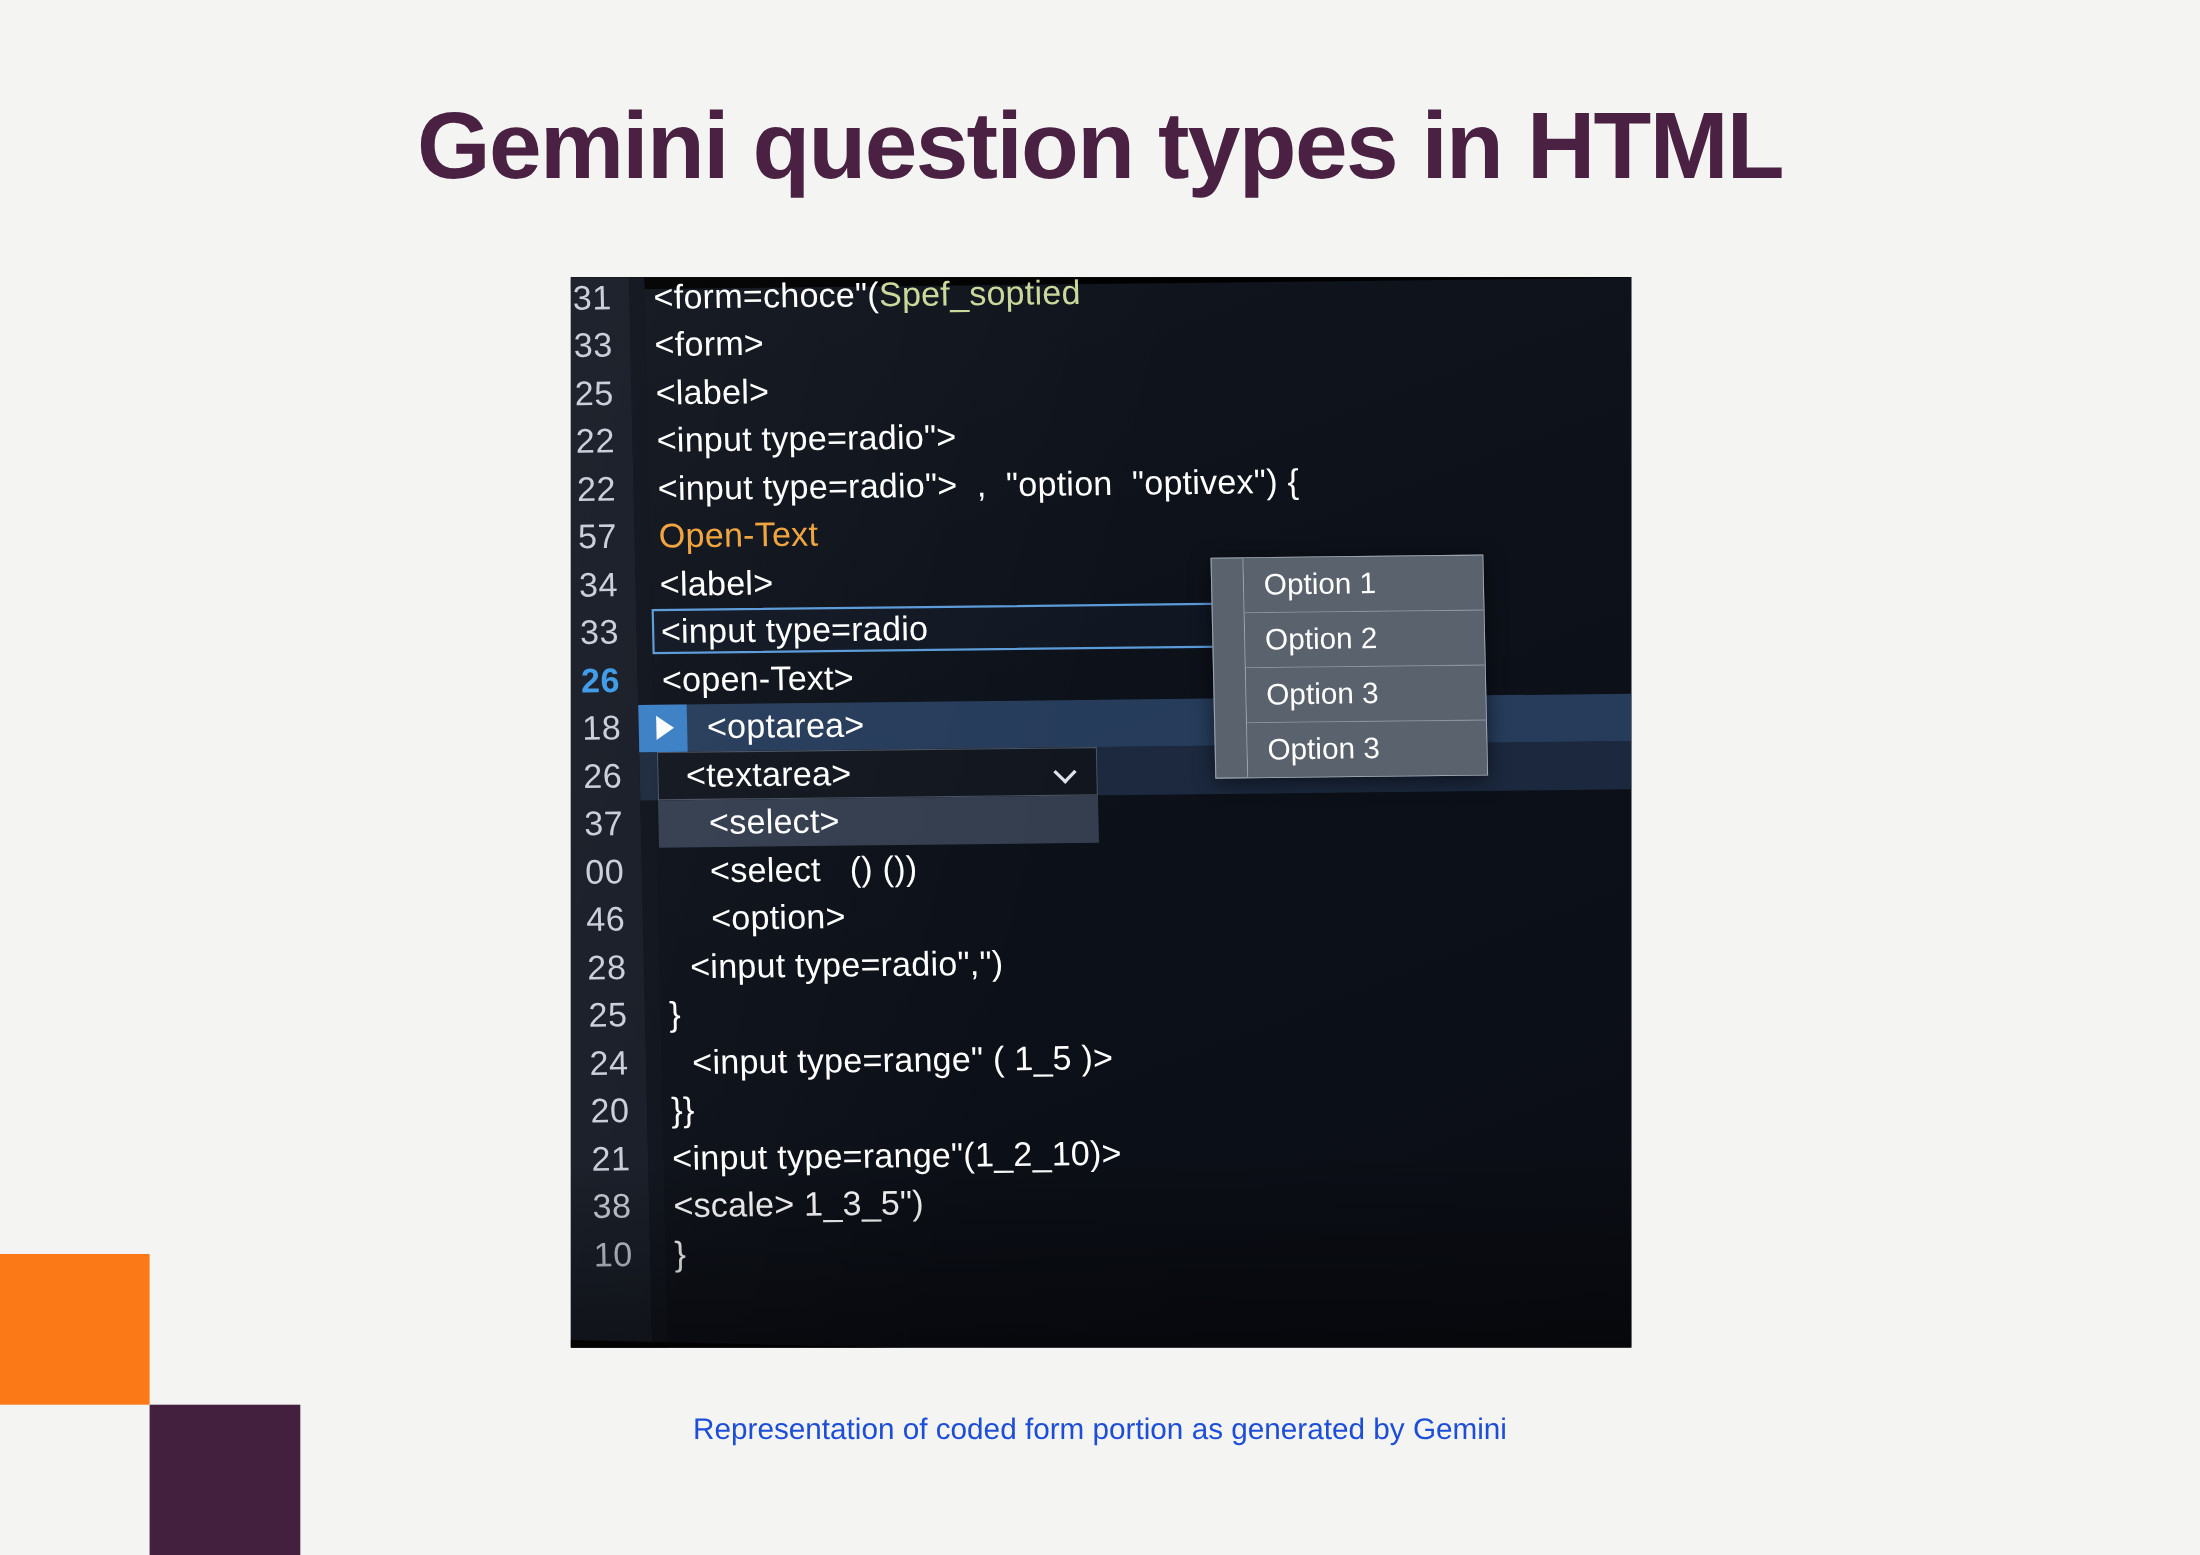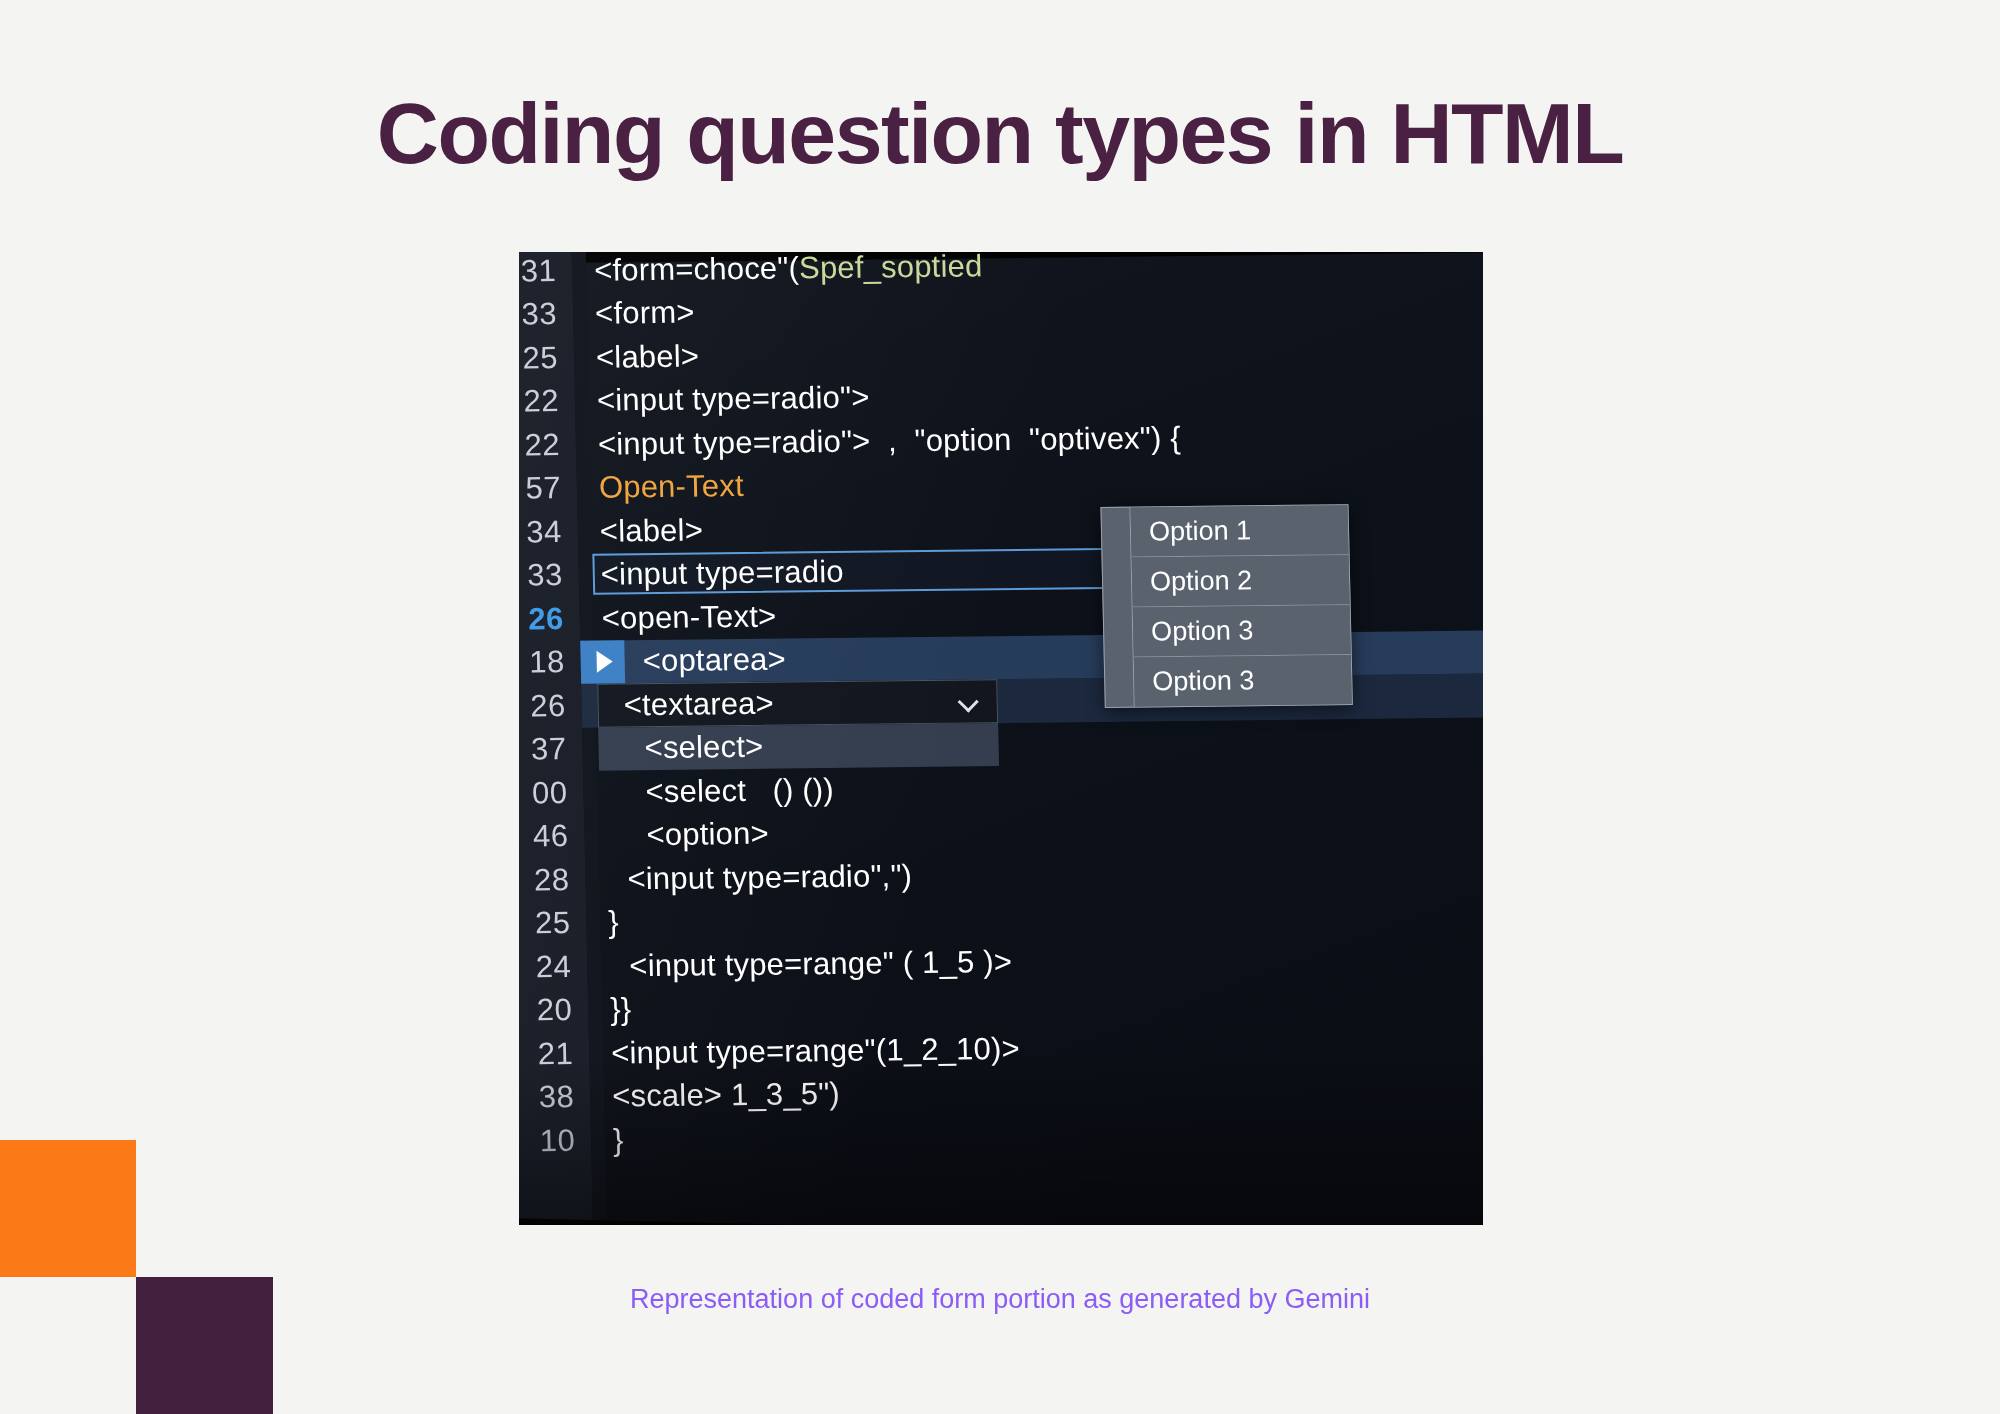--- a/index.html
+++ b/index.html
@@ -276,32 +276,32 @@
     z-index: 10;
   }
 
   
   .caption {
     position: absolute;
     left: 0;
     right: 0;
     top: 1284px;
     text-align: center;
-    color: #8b5cf6;
+    color: #1d4ed8;
     font-size: 27px;
     font-family: "Liberation Sans", sans-serif;
   }
 </style>
 </head>
 <body>
 
 <div class="deco-orange"></div>
 <div class="deco-purple"></div>
 
-<h1 class="slide-title">Coding question types in HTML</h1>
+<h1 class="slide-title">Gemini question types in HTML</h1>
 
 <div class="photo-frame">
   <div class="editor-skew">
 
     <div class="top-bezel"></div>
 
     <div class="gutter"></div>
     <div class="gutter-strip"></div>
 
     <div class="code-rows" id="code-rows">

